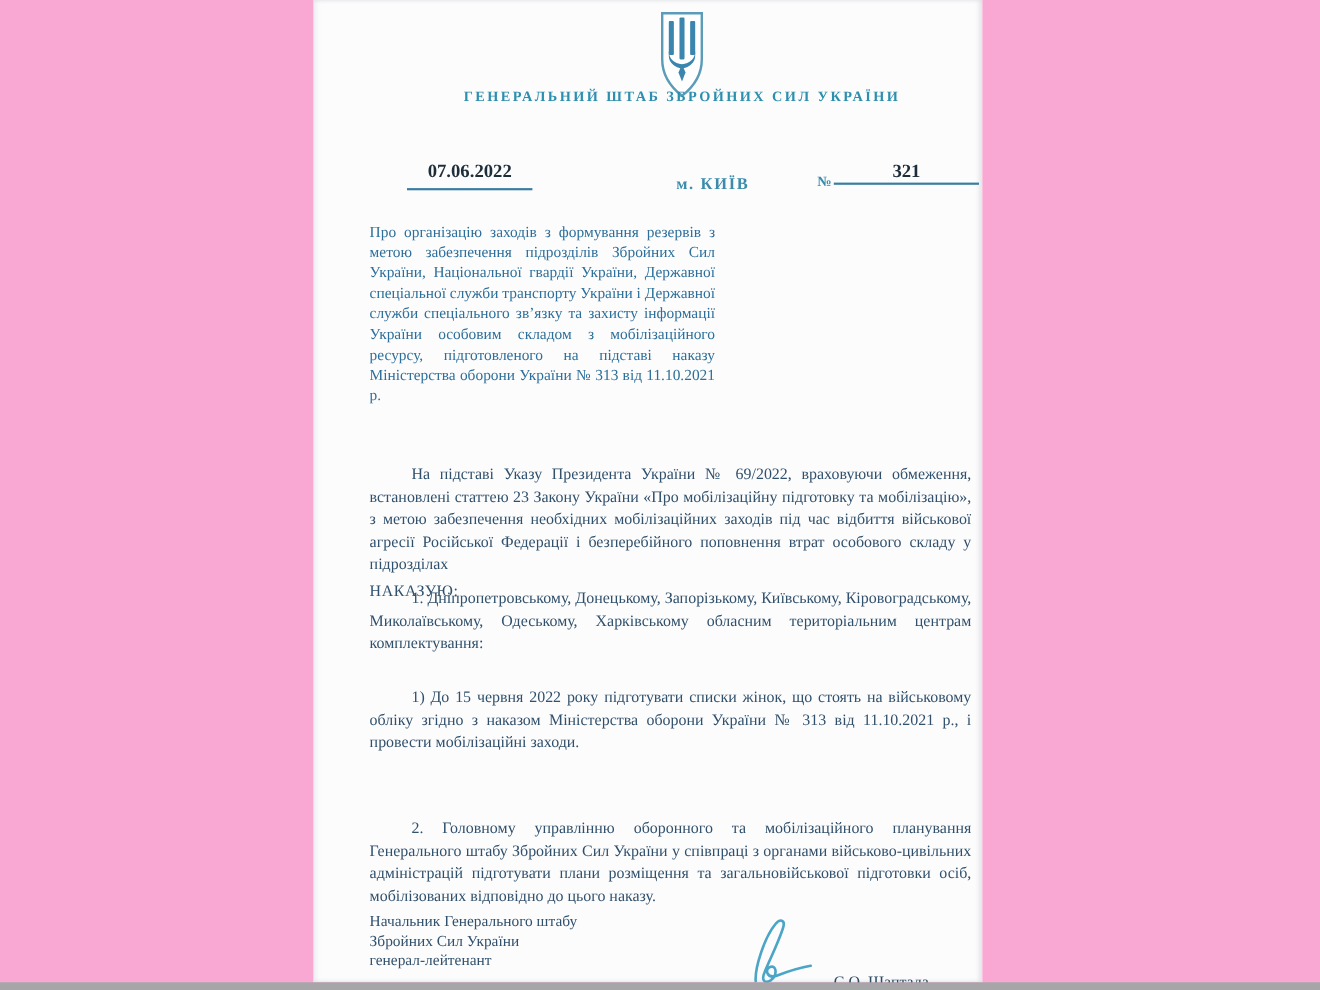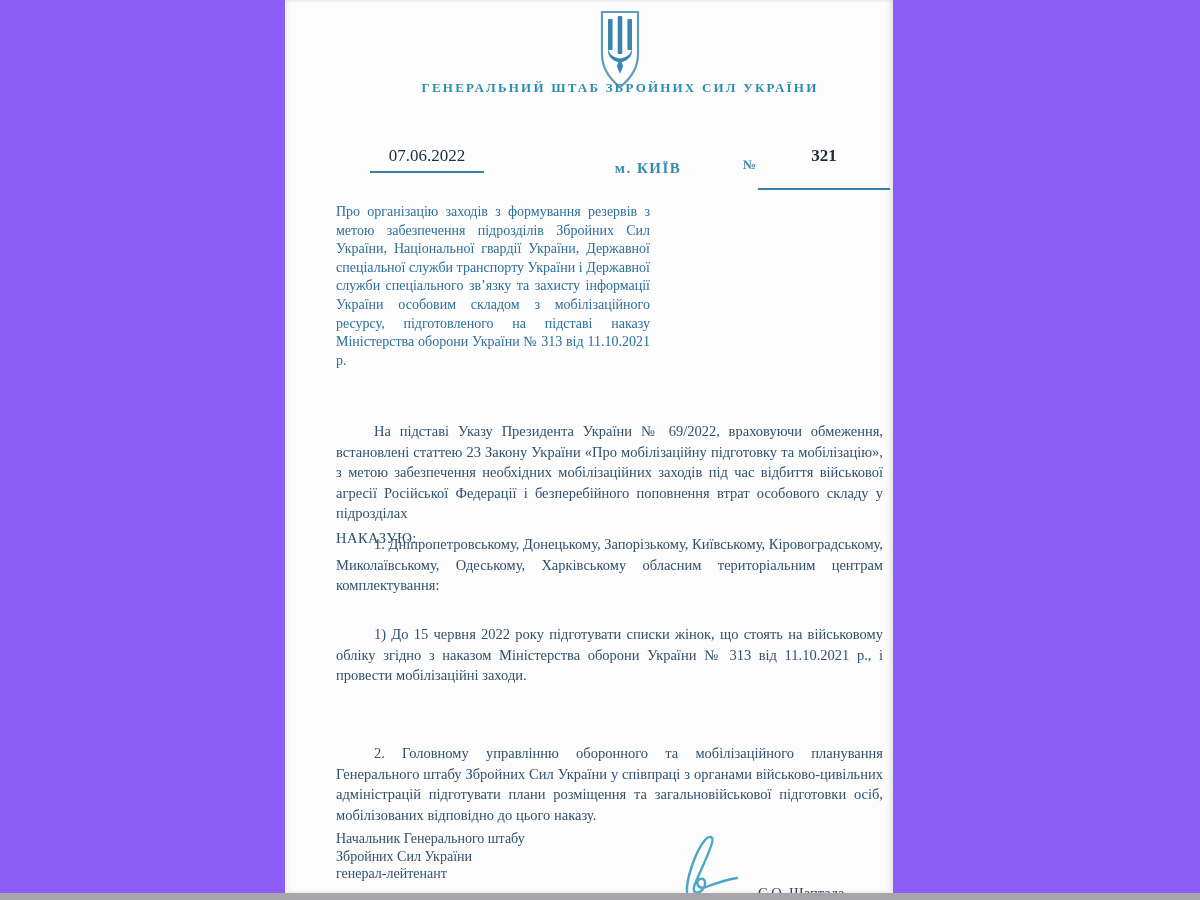--- a/index.html
+++ b/index.html
@@ -1,19 +1,19 @@
 <!DOCTYPE html>
 <html><head>
 <meta charset="utf-8">
 <style>
   * { margin:0; padding:0; box-sizing:border-box; }
   html,body { width:1200px; height:900px; overflow:hidden; }
   body { background:#c3c3c5; font-family:"Liberation Serif","DejaVu Serif",serif; position:relative; }
 
-  .canvas { position:absolute; left:0; top:0; width:1200px; height:900px; background:#8b5cf6; }
+  .canvas { position:absolute; left:0; top:0; width:1200px; height:900px; background:#f9a8d4; }
 
   .page {
     position:absolute; left:285px; top:0; width:608px; height:893px;
     background:#fcfcfd;
     box-shadow: inset -3px 0 4px rgba(120,125,135,.18), inset 3px 0 4px rgba(120,125,135,.10);
   }
   .bottom-band { position:absolute; left:0; top:893px; width:1200px; height:7px; background:#a6a6a9; }
 
   .emblem { position:absolute; left:311px; top:8px; width:48px; height:88px; }
 
@@ -23,35 +23,35 @@
     color:#2d8fae;
   }
   .doc-type {
     position:absolute; left:35px; top:103px; width:600px;
     text-align:center; font-weight:bold; font-size:27px; letter-spacing:14px;
     text-indent:14px; color:#3694ba;
   }
 
   .date-field {
     position:absolute; left:85px; top:146px; width:114px;
-    text-align:center; font-weight:normal; font-size:17px; color:#1d2d3a;
+    text-align:center; font-weight:bold; font-size:17px; color:#1d2d3a;
     padding-bottom:5px; border-bottom:2px solid #3a7da0;
   }
   .city-field {
     position:absolute; left:318px; top:160px; width:90px;
     text-align:center; font-size:15px; letter-spacing:1.5px; color:#3b8cab; font-weight:bold;
   }
   .num-sign {
     position:absolute; left:458px; top:157px;
     font-size:13px; color:#3b8cab; font-weight:bold;
   }
   .num-field {
     position:absolute; left:473px; top:146px; width:132px;
     text-align:center; font-weight:bold; font-size:17px; color:#1d2d3a;
-    padding-bottom:22px; border-bottom:2px solid #3a7da0;
+    padding-bottom:0; border-bottom:2px solid #3a7da0;
   }
 
   .subject {
     position:absolute; left:51px; top:203px; width:314px;
     font-size:14px; line-height:18.6px; color:#2d6f9a;
     text-align:justify; text-align-last:left;
   }
   .para {
     position:absolute; left:51px; width:547px;
     font-size:14.5px; line-height:20.6px; color:#30506c;

